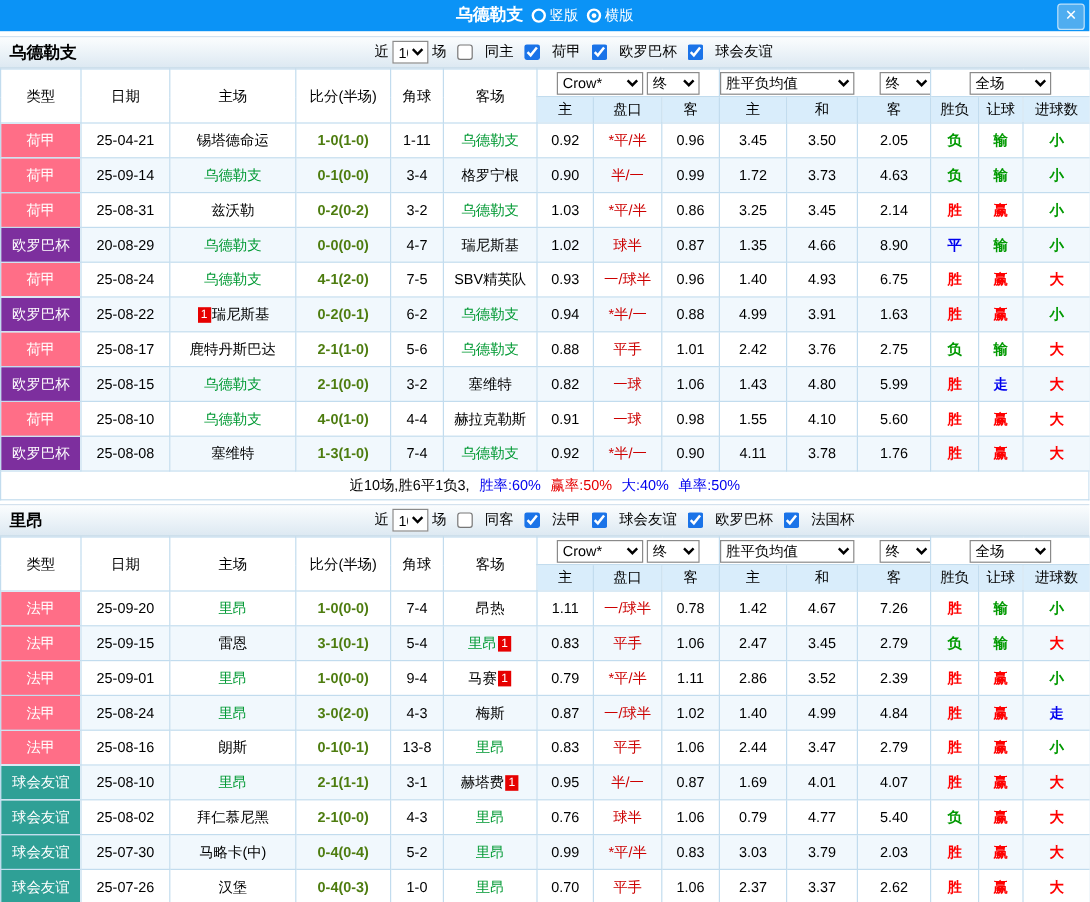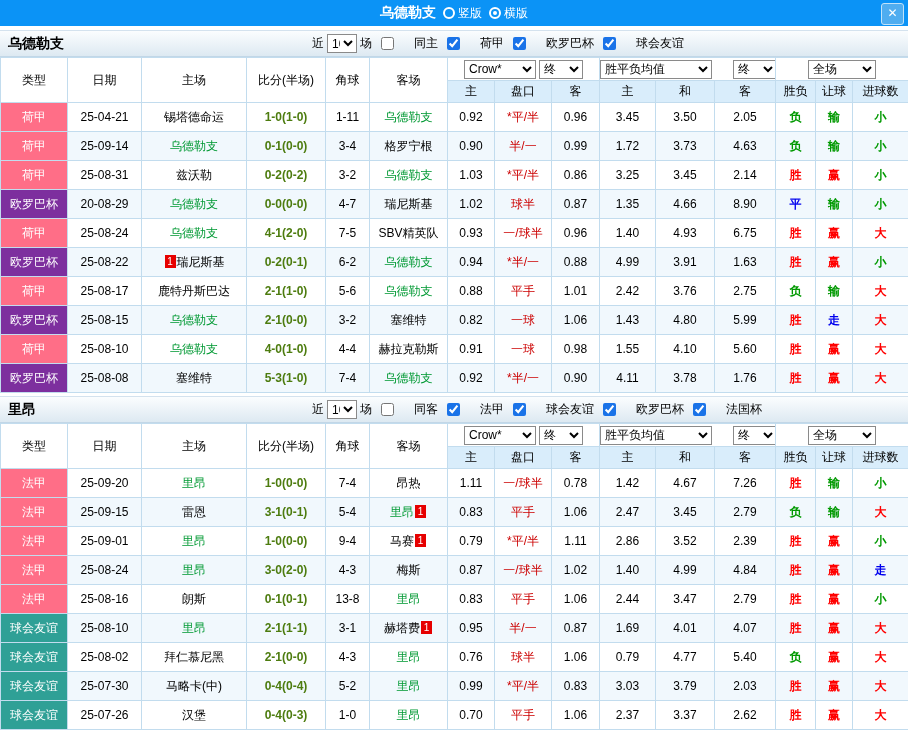--- a/index.html
+++ b/index.html
@@ -16,21 +16,21 @@
          border-radius:50%;background:#fff}
   .close-btn{position:absolute;right:4px;top:3px;width:21px;height:20px;background:#4fadf0;
          border:1px solid #bfe2fa;border-radius:3px;color:#fff;font-size:12px;font-weight:bold;
          line-height:18px;text-align:center;cursor:pointer}
   .topgap{height:4px}
   .section.second{margin-top:3px}
   .sec-head{height:25px;background:linear-gradient(#fbfdfe,#dde9f2);border-top:1px solid #d4e2ee;
          border-bottom:1px solid #c2d7e7;position:relative;display:flex;align-items:center}
   .team-name{margin-left:8px;font-size:14px;font-weight:bold;color:#000}
   .controls{position:absolute;left:312px;display:flex;align-items:center;gap:3px;font-size:12px;color:#000;white-space:nowrap}
-  .controls label{display:inline-flex;align-items:center;gap:20px;margin-left:6px;cursor:pointer}
+  .controls label{display:inline-flex;align-items:center;gap:10px;margin-left:6px;cursor:pointer}
   .controls input[type=checkbox]{width:13px;height:13px;margin:0;accent-color:#1a73e8}
   select{font-size:12px;height:19px;border:1px solid #8a8a8a;background:#fff;padding:0}
   .sel-count{width:30px}
   .sel-company{width:72px;margin-right:3px}
   .sel-final{width:44px}
   .sel-avg{width:112px;margin-right:21px}
   .sel-scope{width:68px}
   table{width:908px;border-collapse:collapse;table-layout:fixed}
   th,td{border:1px solid #c2dcee;text-align:center;font-size:12px;font-weight:normal;color:#000;
         overflow:hidden;white-space:nowrap;padding:0}
@@ -290,35 +290,42 @@
             <td>4.10</td>
             <td>5.60</td>
             <td class="c-red">胜</td>
             <td class="c-red">赢</td>
             <td class="c-red">大</td>
           </tr>
           <tr>
             <td class="type-purple">欧罗巴杯</td>
             <td>25-08-08</td>
             <td><span>塞维特</span></td>
-            <td class="score">5-3(1-0)</td>
+            <td class="score">1-3(1-0)</td>
             <td>7-4</td>
             <td><span class="hl">乌德勒支</span></td>
             <td>0.92</td>
             <td class="hcap">*半/一</td>
             <td>0.90</td>
             <td>4.11</td>
             <td>3.78</td>
             <td>1.76</td>
             <td class="c-red">胜</td>
             <td class="c-red">赢</td>
             <td class="c-red">大</td>
           </tr>
         </tbody>
       </table>
+      <div class="summary">
+        <span style="color: rgb(0, 0, 0);">近10场,胜6平1负3,</span>
+        <span style="color: rgb(0, 0, 238);">胜率:60%</span>
+        <span style="color: rgb(230, 0, 0);">赢率:50%</span>
+        <span style="color: rgb(0, 0, 238);">大:40%</span>
+        <span style="color: rgb(0, 0, 238);">单率:50%</span>
+      </div>
     </div>
     <div class="section second">
       <div class="sec-head">
         <span class="team-name">里昂</span>
         <div class="controls">
           <span>近</span>
           <select class="sel-count"><option>10</option></select>
           <span>场</span>
           <label>
             <input type="checkbox" style="">

